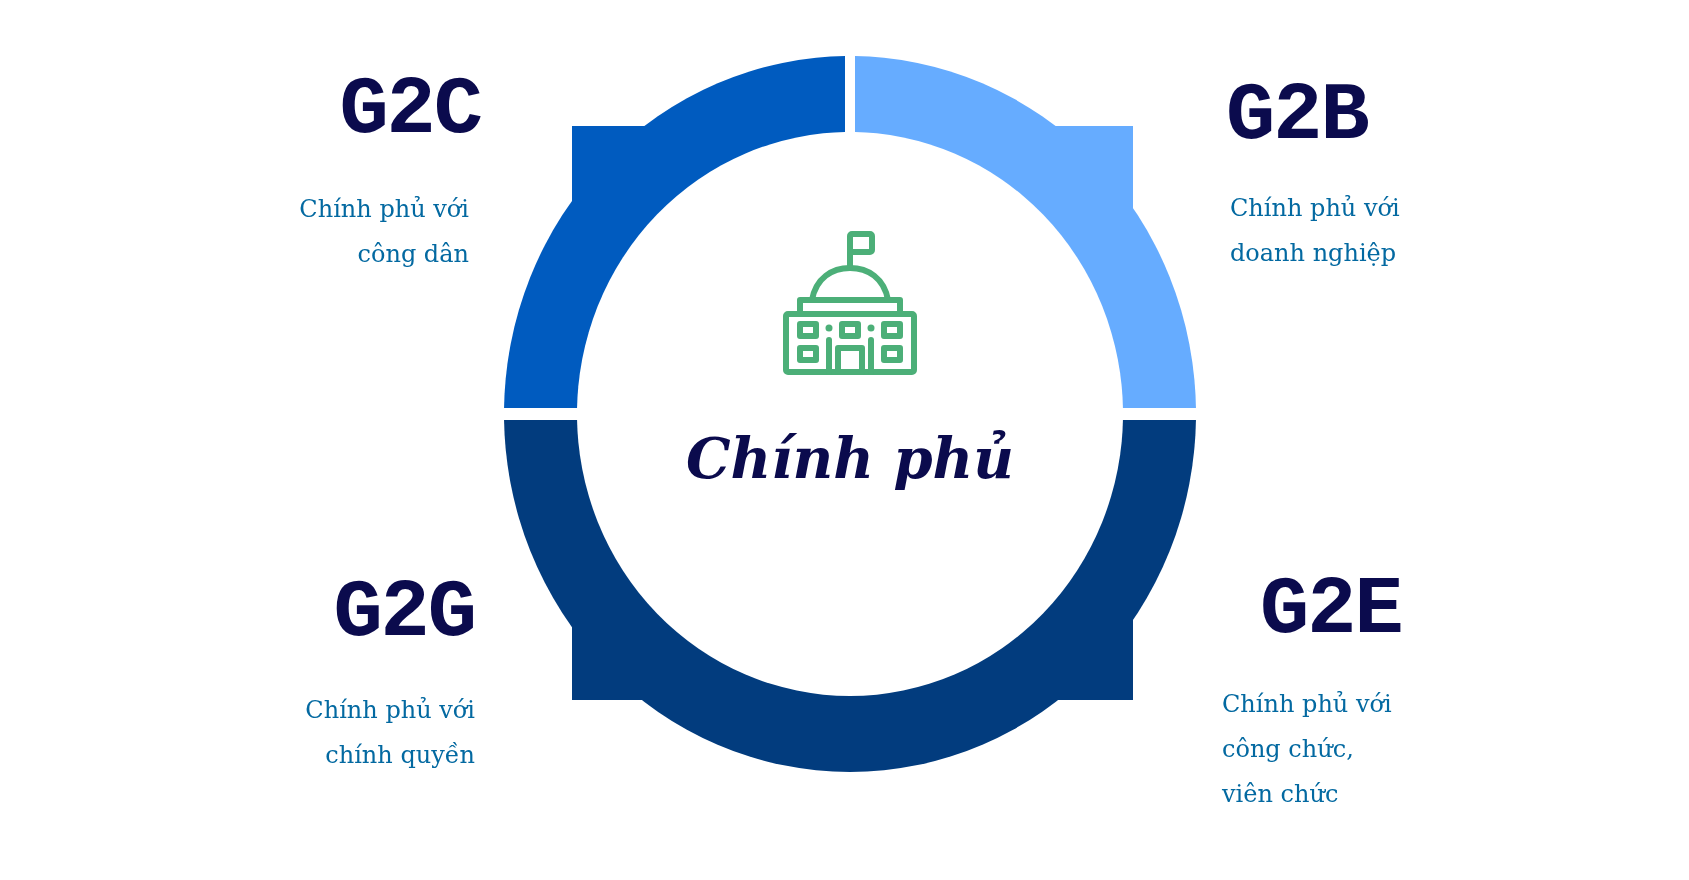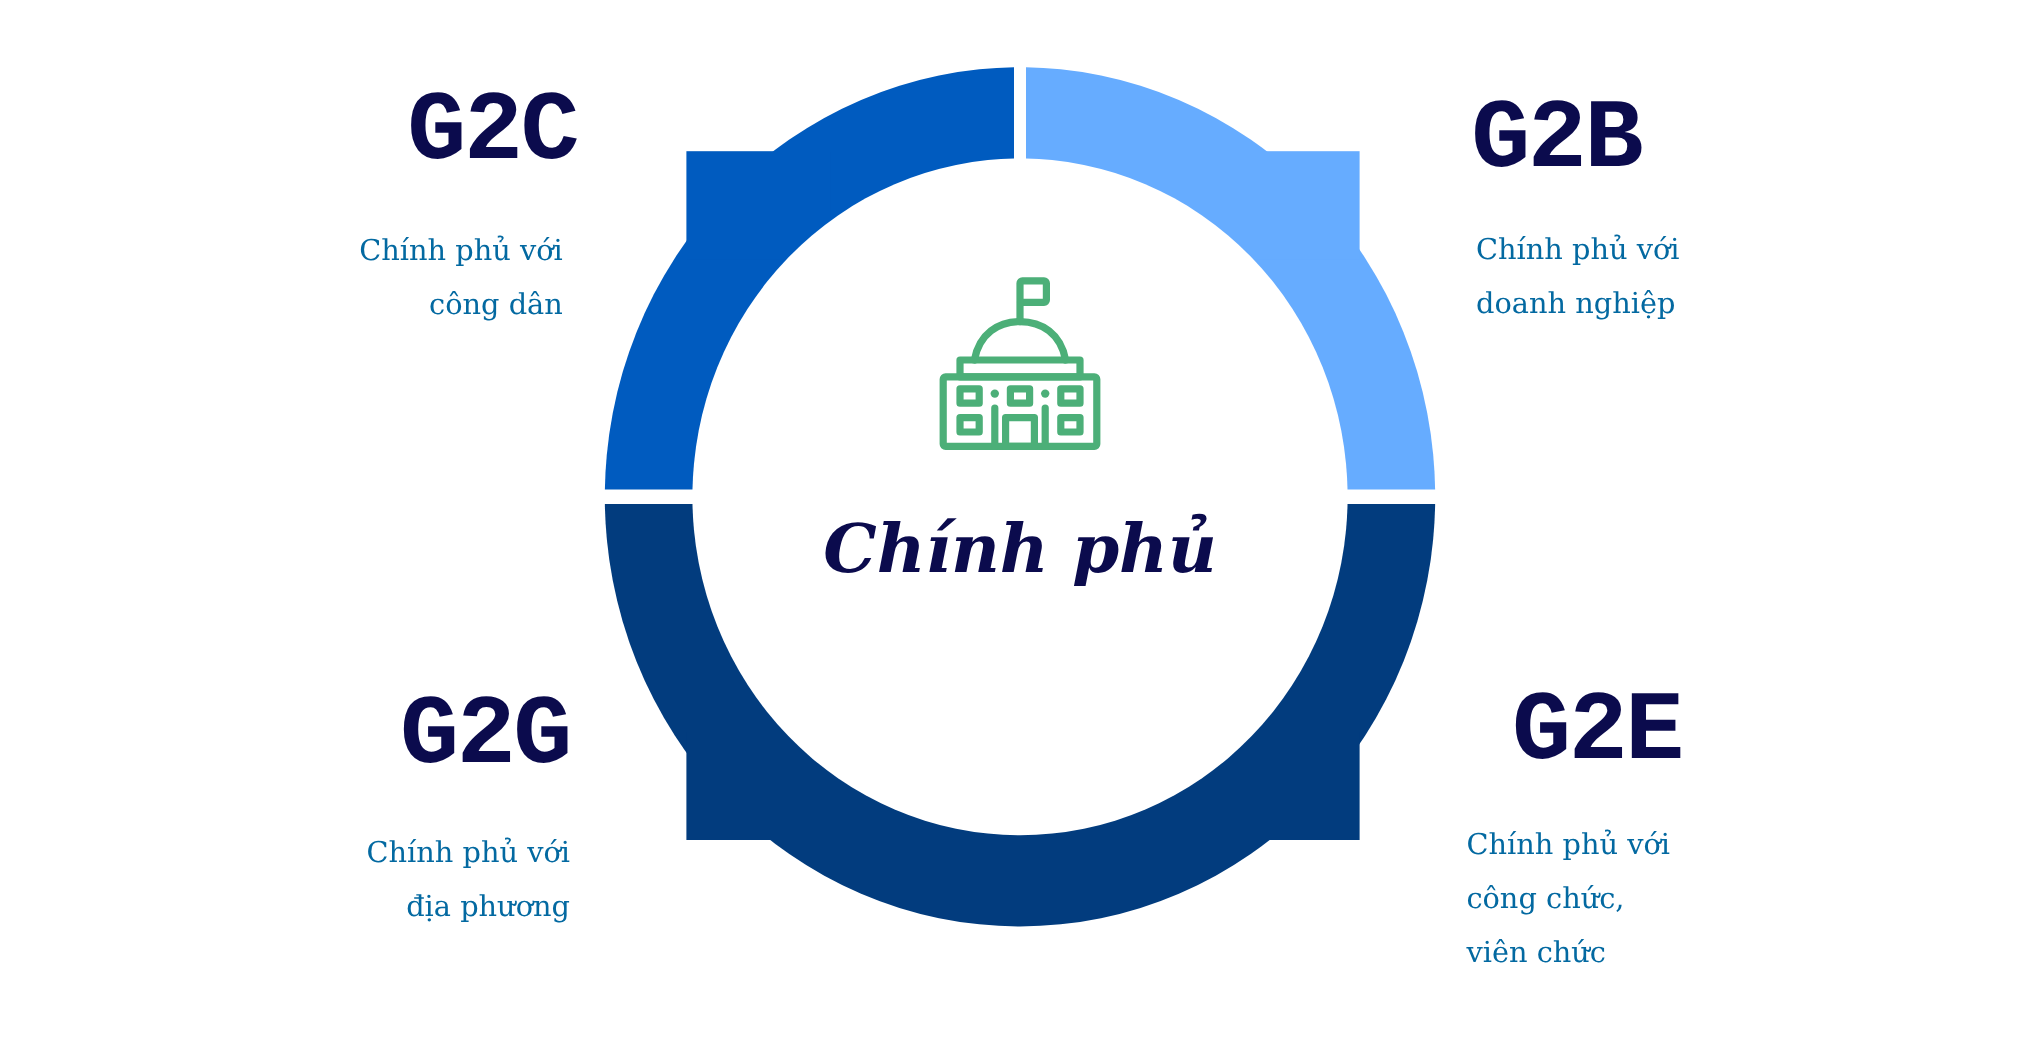--- a/index.html
+++ b/index.html
@@ -86,21 +86,21 @@
 
 <div class="quad-code left-align" style="left: 1226px; top: 76px;">G2B</div>
 <div class="quad-desc left-align" style="left: 1230px; top: 186px;">
   <span class="desc-line">Chính phủ với</span>
   <span class="desc-line">doanh nghiệp</span>
 </div>
 
 <div class="quad-code right-align" style="right: 1214px; top: 573px;">G2G</div>
 <div class="quad-desc right-align" style="right: 1214px; top: 688px;">
   <span class="desc-line">Chính phủ với</span>
-  <span class="desc-line">địa phương</span>
+  <span class="desc-line">chính quyền</span>
 </div>
 
 <div class="quad-code left-align" style="left: 1220px; top: 570px; margin-left: 40px;">G2E</div>
 <div class="quad-desc left-align" style="left: 1222px; top: 682px;">
   <span class="desc-line">Chính phủ với</span>
   <span class="desc-line">công chức,</span>
   <span class="desc-line">viên chức</span>
 </div>
 
 </body></html>

